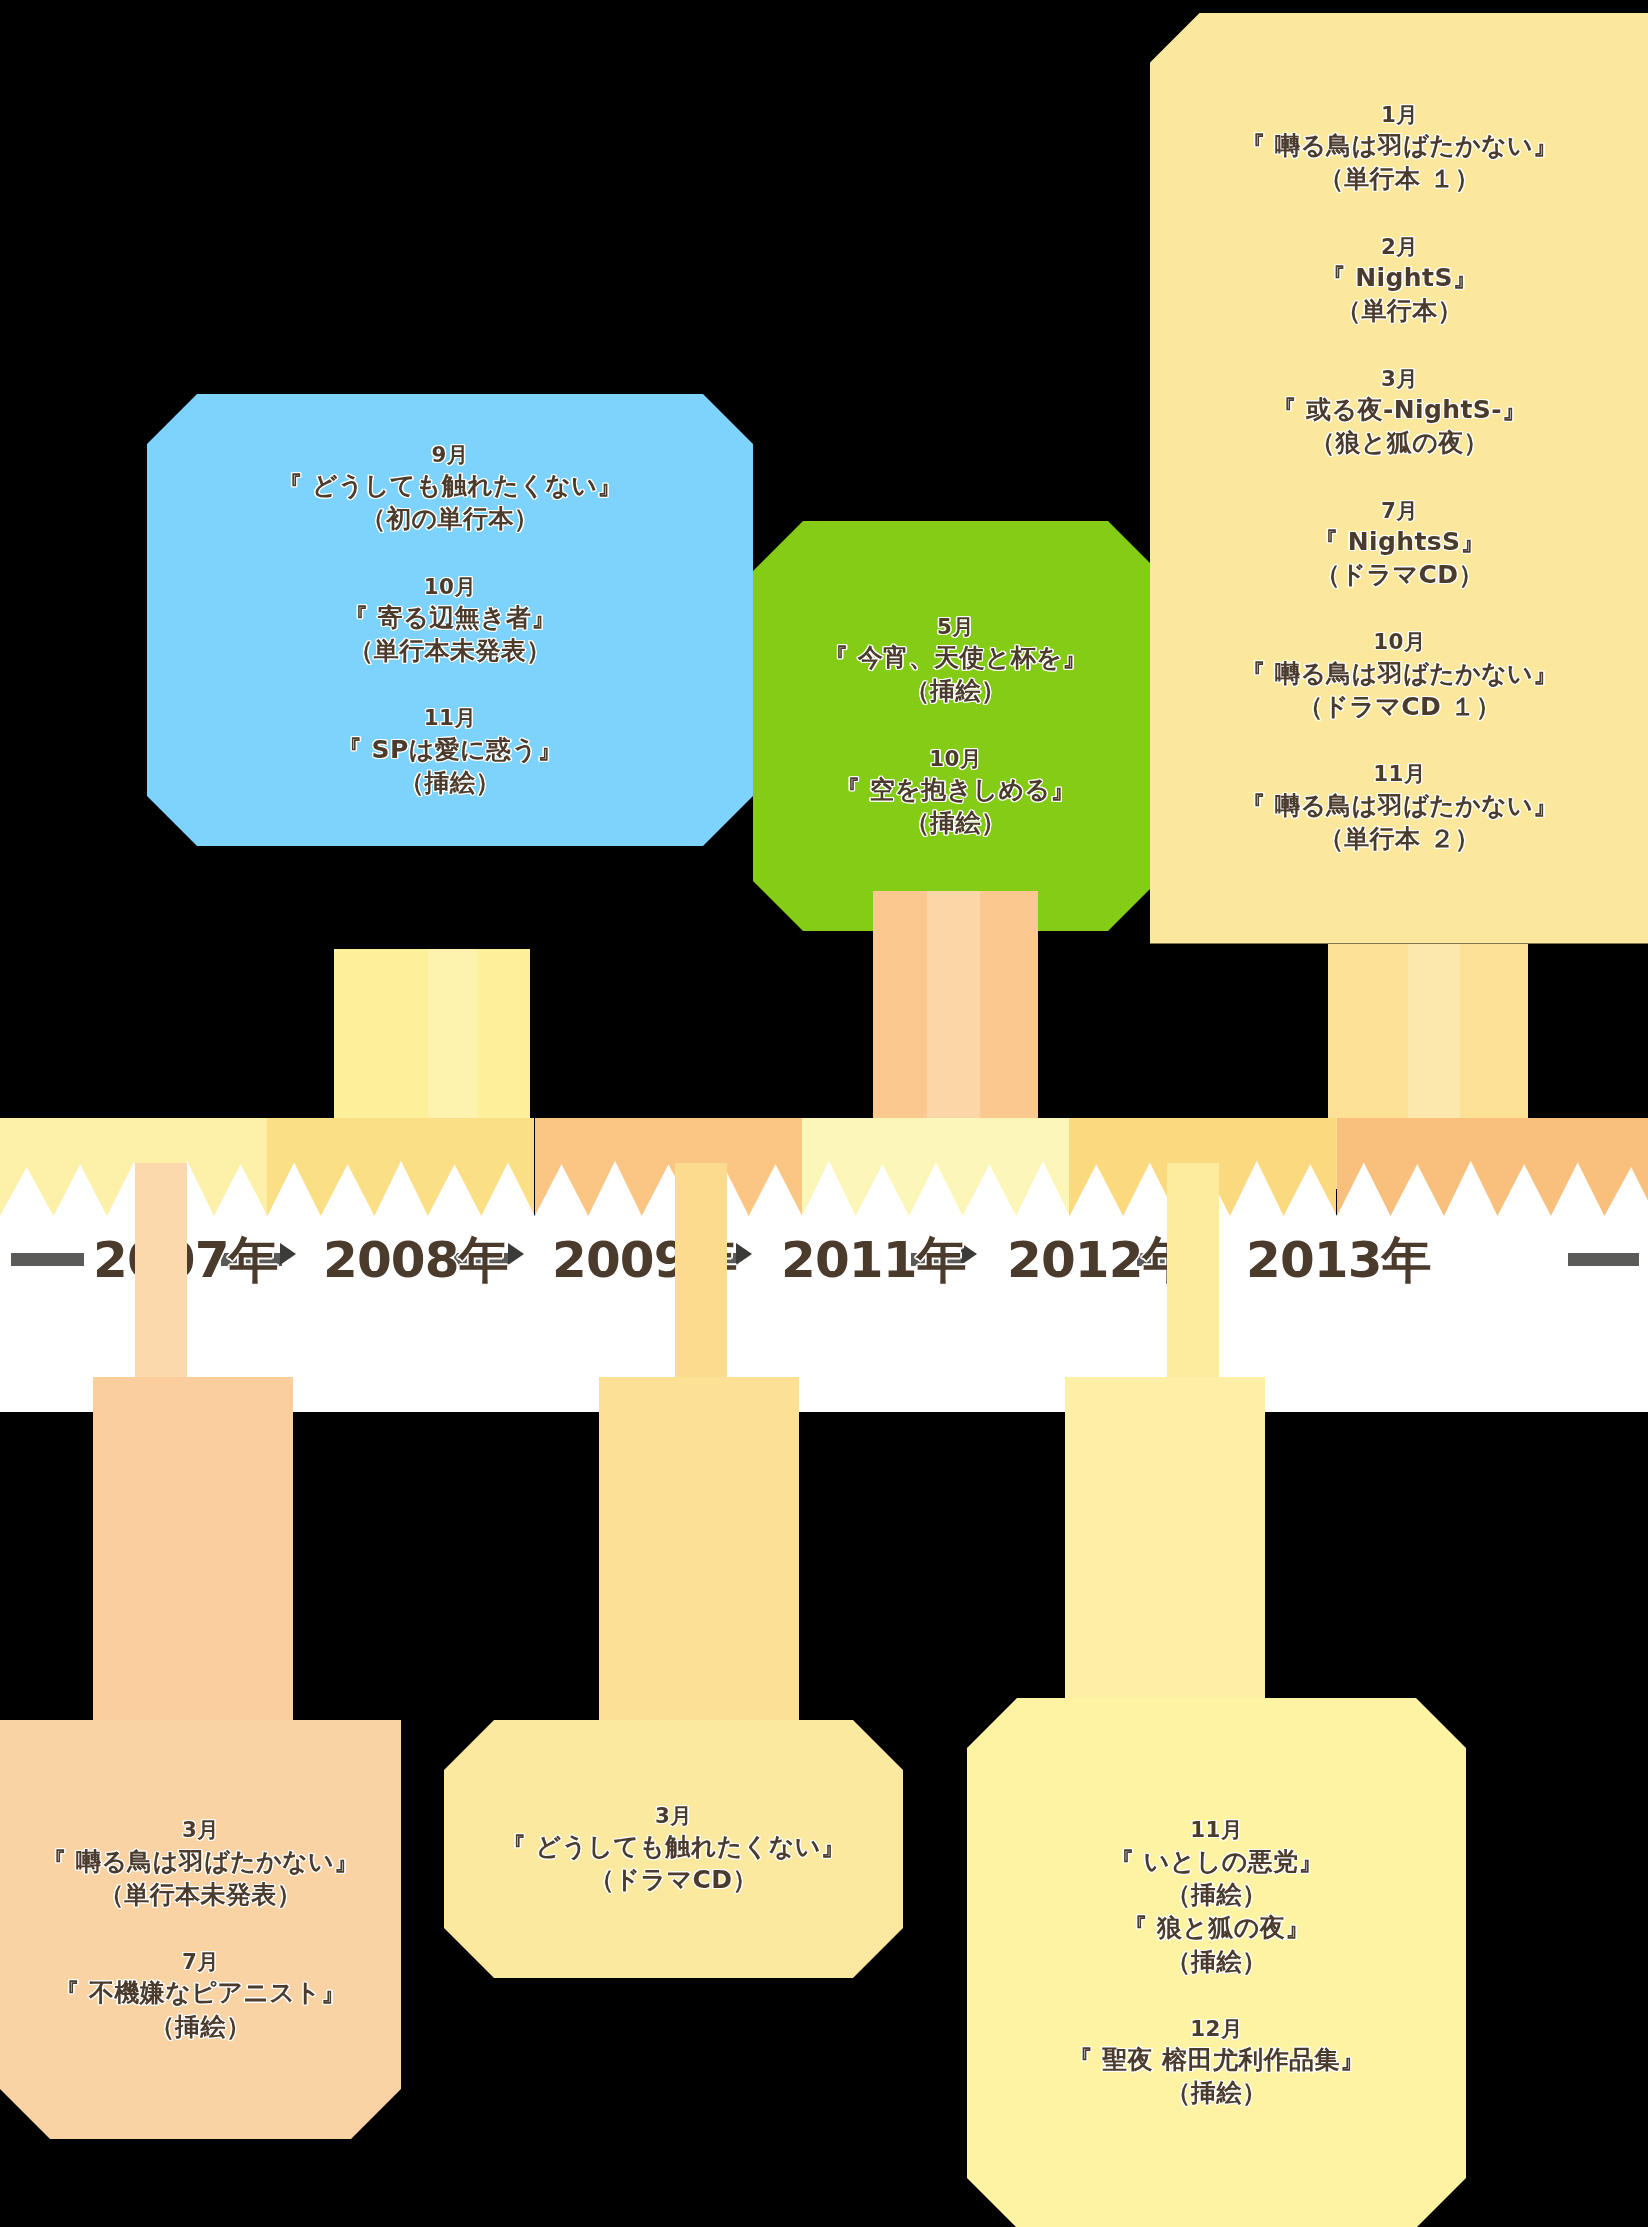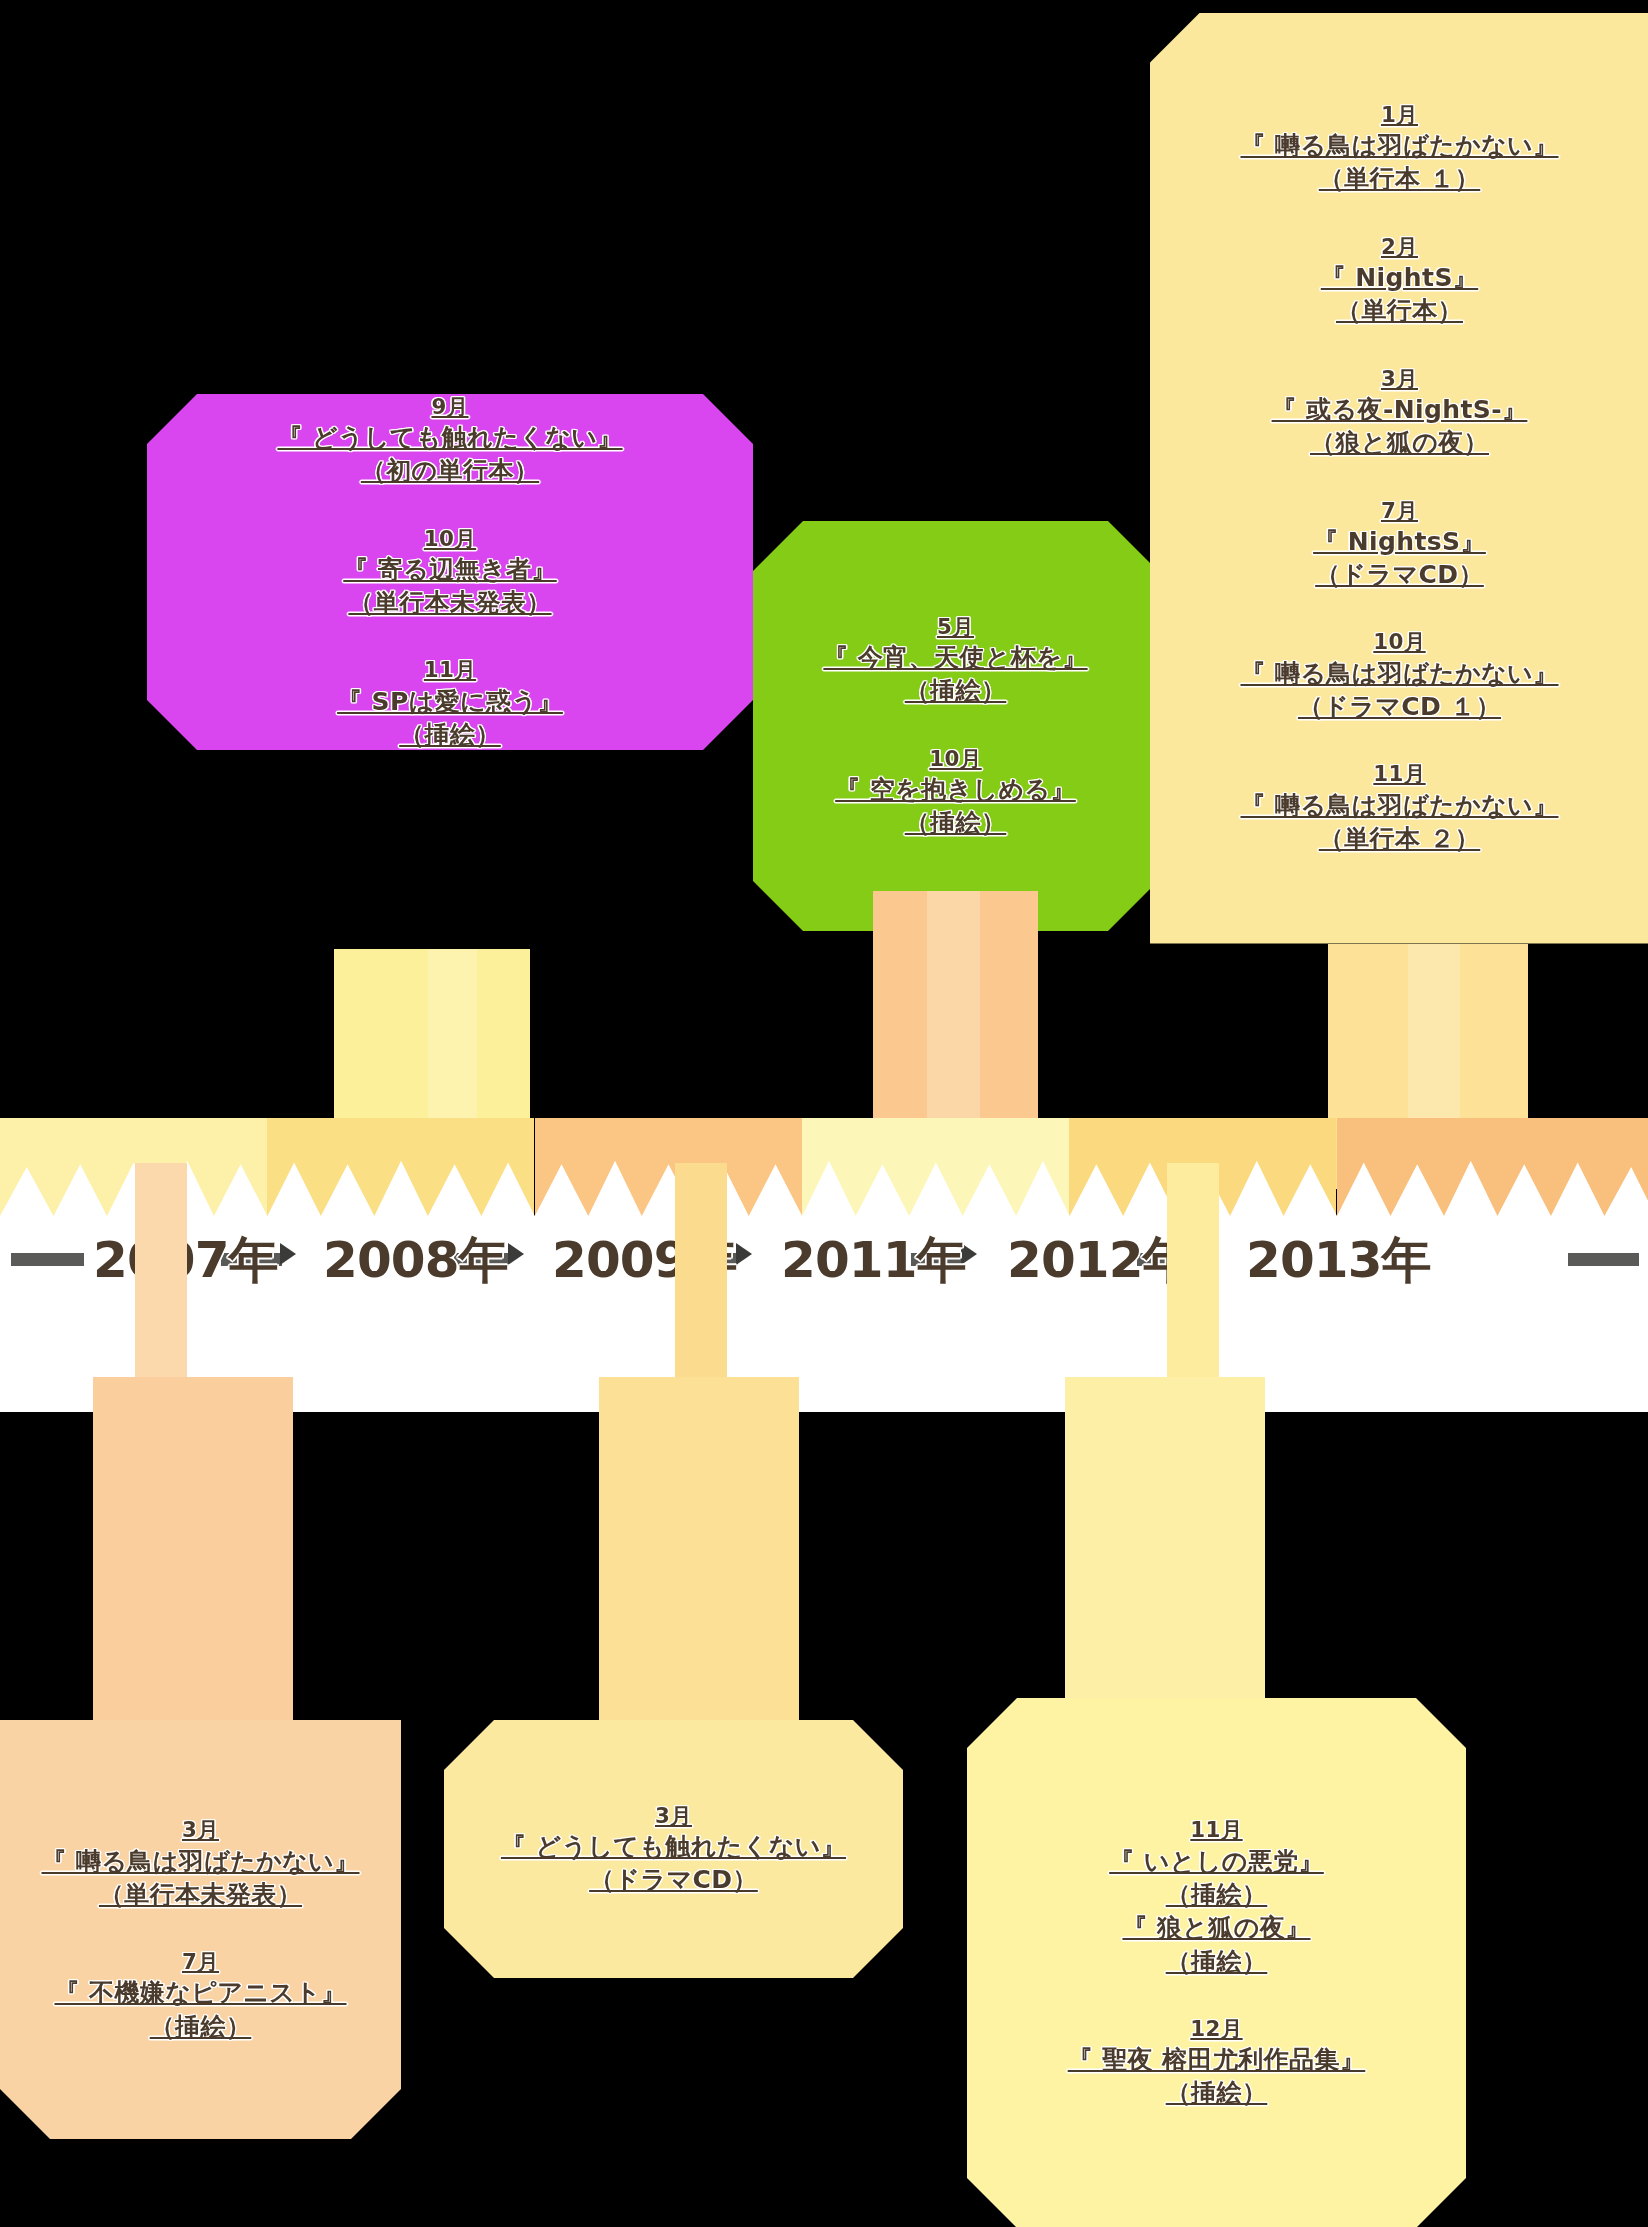--- a/index.html
+++ b/index.html
@@ -15,21 +15,20 @@
     box-sizing:border-box;
     display:flex;flex-direction:column;
     align-items:center;justify-content:center;
     text-align:center;
     color:#4a3a2a;
     -webkit-font-smoothing:antialiased;
   }
   .card .inner{
     display:flex;flex-direction:column;align-items:center;justify-content:center;
     width:100%;
-    text-decoration:underline;
   }
   .entry{margin:0;padding:0;}
   .entry + .entry{margin-top:37px;}
   .ln{
     display:block;
     font-size:25px;
     line-height:1.33;
     letter-spacing:0.4px;
     font-weight:700;
     color:#4b3b2c;
@@ -65,21 +64,21 @@
   .arrowsep{position:absolute;height:12.5px;background:#5a5a58;}
   .arrowhead{position:absolute;width:0;height:0;
     border-top:11.6px solid transparent;border-bottom:11.6px solid transparent;
     border-left:16px solid #3b3b39;}
 </style>
 </head>
 <body>
 
 <div id="stage">
 
-  <div class="card bevel-all" id="card-top-0" style="left:147px;top:394px;width:606px;height:356px;background:#d946ef;">
+  <div class="card bevel-all" id="card-top-0" style="left:147px;top:394px;width:606px;height:452px;background:#7dd3fc;">
     <div class="inner">
       <div class="entry">
         <span class="ln month">9月</span>
         <span class="ln">『 どうしても触れたくない』</span>
         <span class="ln">（初の単行本）</span>
       </div>
       <div class="entry">
         <span class="ln month">10月</span>
         <span class="ln">『 寄る辺無き者』</span>
         <span class="ln">（単行本未発表）</span>

